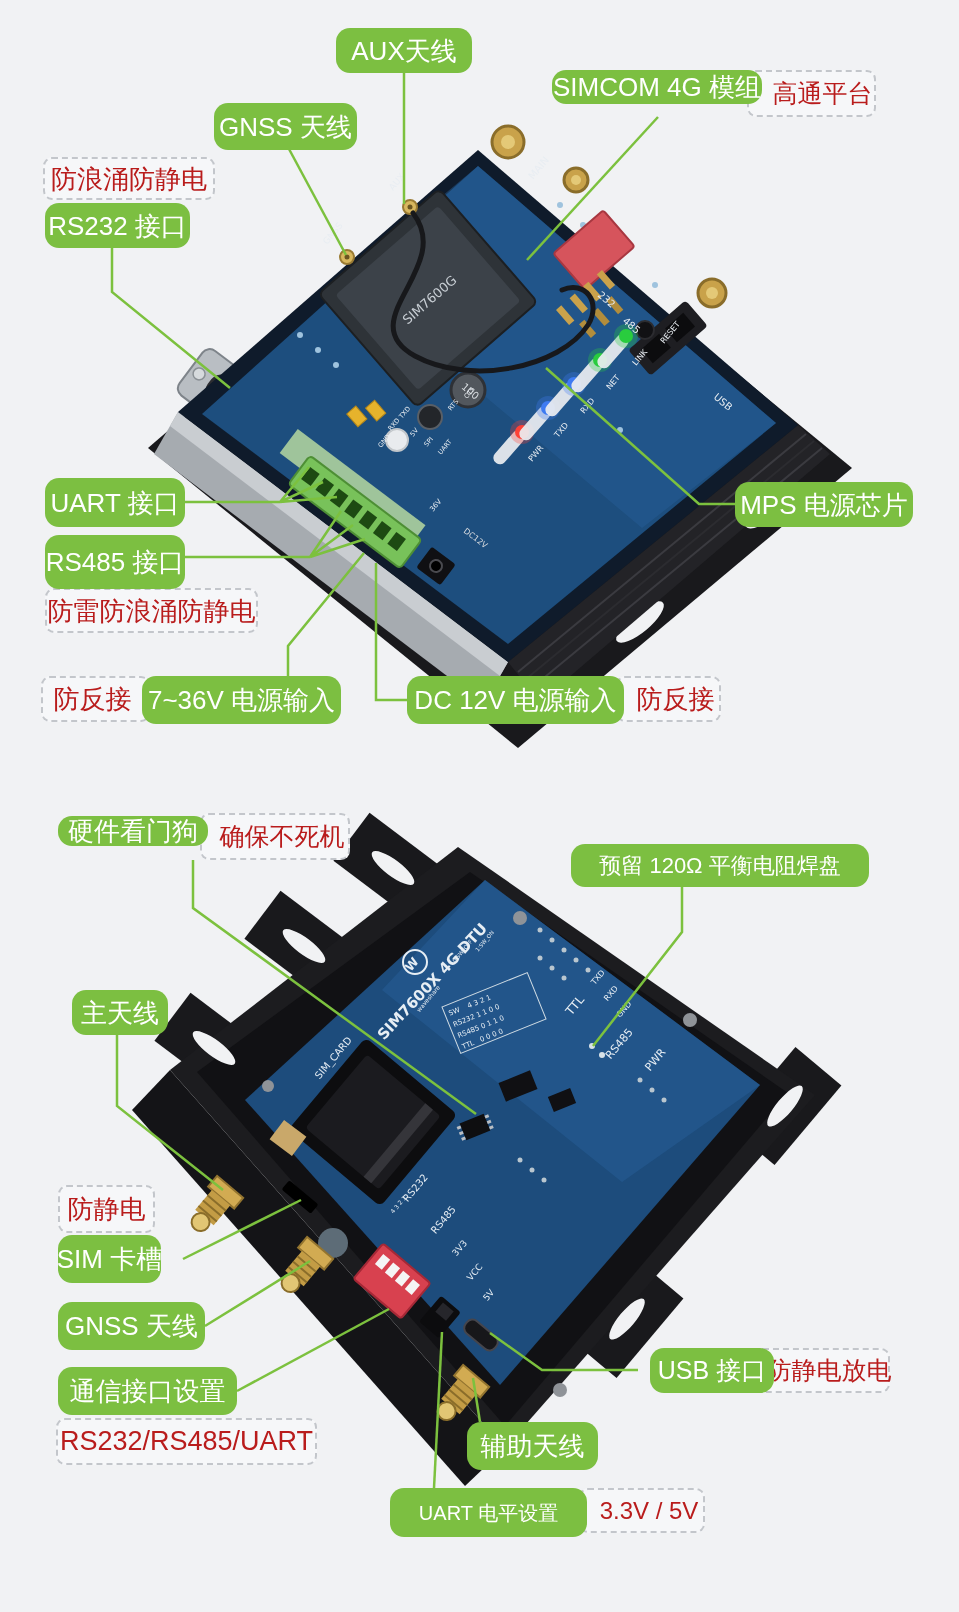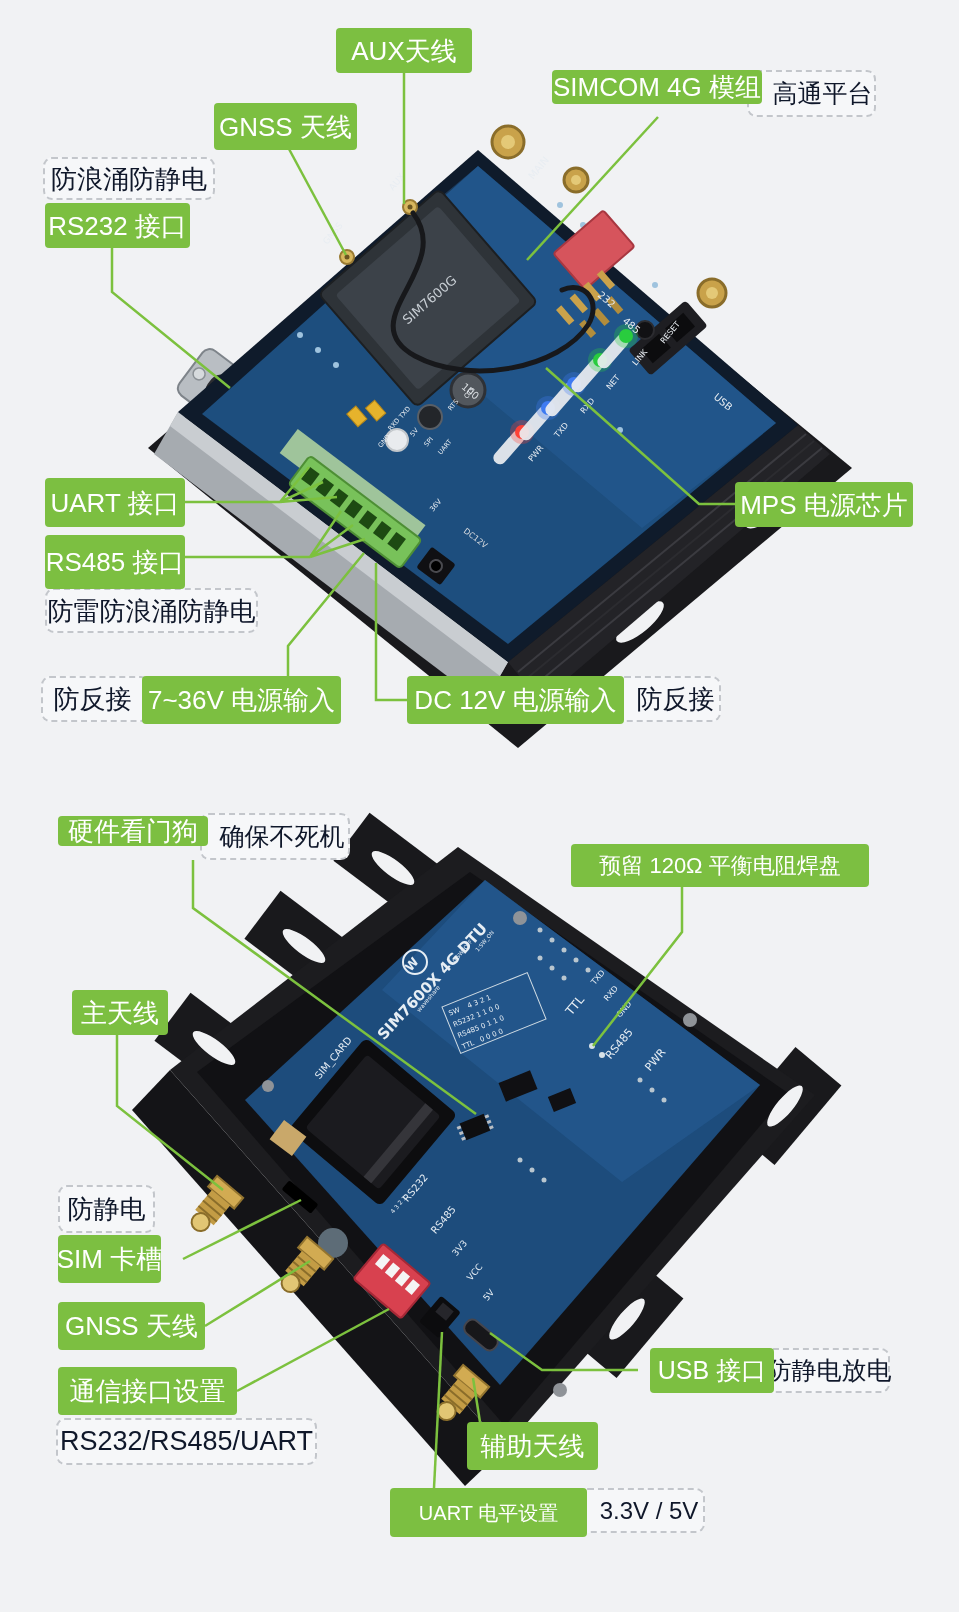--- a/index.html
+++ b/index.html
@@ -1,22 +1,22 @@
 <!DOCTYPE html>
 <html><head>
 <meta charset="utf-8">
 <style>
   html,body{margin:0;padding:0;background:#e9eaec;}
   .stage{position:relative;width:959px;height:1612px;margin:0 auto;background:#f1f2f4;overflow:hidden;
          font-family:"Liberation Sans","DejaVu Sans",sans-serif;}
   .art{position:absolute;left:0;top:0;width:959px;height:1612px;}
   .lbl{position:absolute;display:flex;align-items:center;justify-content:center;
        box-sizing:border-box;white-space:nowrap;line-height:1;}
-  .lbl.green{background:#7cbf41;color:#ffffff;border-radius:4px;font-size:26px;z-index:3;}
-  .lbl.gray{background:#f6f7f9;color:#0f172a;border:2px dashed #c3c6cb;border-radius:9px;
+  .lbl.green{background:#7cbf41;color:#ffffff;border-radius:14px;font-size:26px;z-index:3;}
+  .lbl.gray{background:#f6f7f9;color:#b91c1c;border:2px dashed #c3c6cb;border-radius:9px;
             font-size:26px;z-index:2;}
   svg text{font-family:"DejaVu Sans","Liberation Sans",sans-serif;}
 </style>
 </head>
 <body>
 
 <div class="stage">
 
 <svg class="art" viewBox="0 0 959 1612">
 

